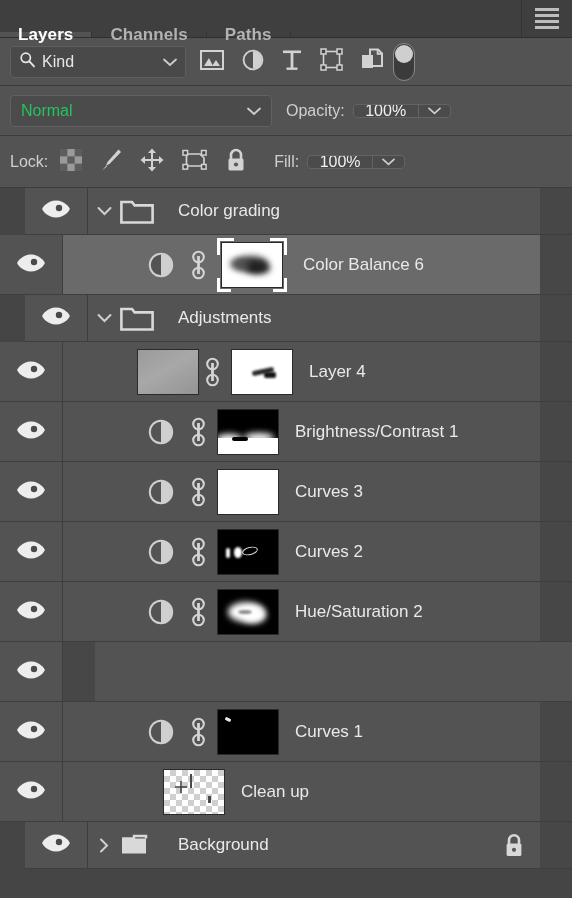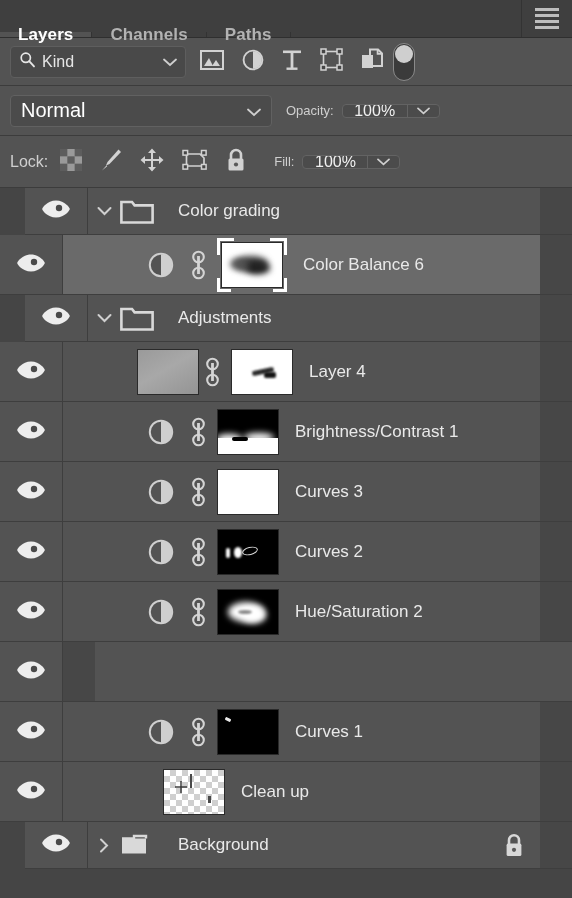--- a/index.html
+++ b/index.html
@@ -116,25 +116,25 @@
     border-bottom: 1px solid #3c3c3c;
   }
   .blend-select {
     width: 262px; height: 32px;
     background: #4b4b4b;
     border: 1px solid #616161;
     border-radius: 4px;
     display: flex; align-items: center;
     padding: 0 10px;
     cursor: pointer;
-    font-size: 20px; color: #ffffff;
+    font-size: 16px; color: #22c55e;
   }
   .blend-select .chev { margin-left: auto; }
   .fieldlabel {
-    font-size: 13px; color: #cfcfcf; margin-left: 14px; margin-right: 8px;
+    font-size: 16px; color: #cfcfcf; margin-left: 14px; margin-right: 8px;
     white-space: nowrap;
   }
   .numfield {
     height: 14px;
     display: flex; align-items: stretch;
     border: 1px solid #636363;
     border-radius: 4px;
     overflow: hidden;
     background: #4b4b4b;
   }

